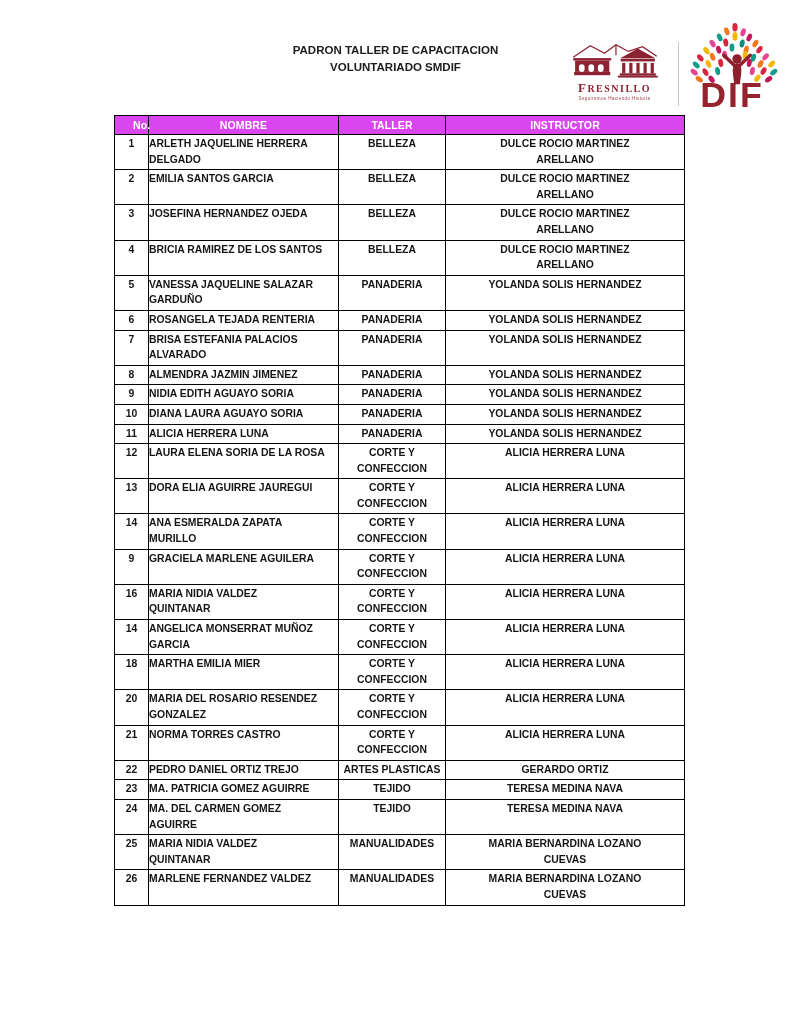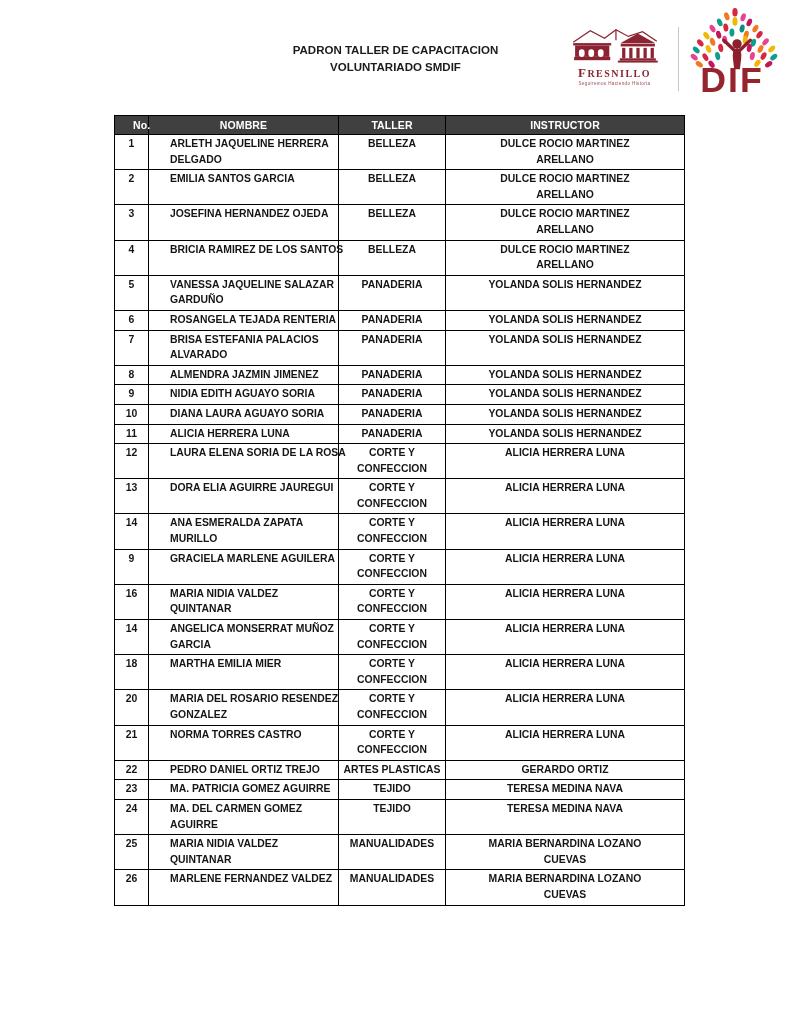--- a/index.html
+++ b/index.html
@@ -4,42 +4,42 @@
 <style>
   * { margin:0; padding:0; box-sizing:border-box; }
   html,body { width:791px; height:1024px; background:#ffffff; overflow:hidden;
               font-family:"Liberation Sans", sans-serif; }
   .page { position:relative; width:791px; height:1024px; background:#fff; }
 
   
   .doc-header { position:relative; height:115px; }
   .doc-title { padding-top:42px; text-align:center; font-weight:bold;
                font-size:11.5px; line-height:17px; color:#1b1b1b; }
-  .logos { position:absolute; top:0; right:5px; display:flex; align-items:flex-start; }
+  .logos { position:absolute; top:15px; right:5px; display:flex; align-items:flex-start; }
   .fresnillo { margin-top:26px; width:112px; text-align:center; color:#8c2332; }
   .fres-building svg { display:block; margin:0 auto; }
   .fres-word { font-family:"Liberation Serif", serif; font-variant:small-caps;
                font-weight:bold; font-size:14px; letter-spacing:1.5px; line-height:15px;
                color:#8c2332; text-transform:lowercase; }
   .fres-word::first-letter { font-size:18px; }
   .fres-tagline { font-size:4.5px; letter-spacing:.4px; white-space:nowrap;
                   color:#8c2332; opacity:.85; margin-top:1px; }
   .logo-divider { width:1.5px; height:64px; background:#c8c8c8; margin:27px 5px 0 7px; }
   .dif-logo { margin-top:6px; }
 
   
   table.roster { border-collapse:collapse; margin-left:114px; width:570px;
                  table-layout:fixed; }
   .roster th, .roster td { border:1px solid #000; }
-  .roster th { background:#404040; color:#ffffff; font-size:10.5px; font-weight:bold;
+  .roster th { background:#d946ef; color:#ffffff; font-size:10.5px; font-weight:bold;
                padding:3px 18px; text-align:center; letter-spacing:.1px; }
   .roster td { font-weight:bold; font-size:10.4px; line-height:15.6px; color:#151515;
                padding:1px 3px 2px; vertical-align:top; white-space:pre; }
   td.c-no { text-align:center; }
-  td.c-nombre { text-align:left; padding-left:21px; }
+  td.c-nombre { text-align:left; padding-left:0; }
   td.c-taller, td.c-instructor { text-align:center; }
 </style>
 </head>
 <body>
 
 <div class="page">
 
   <div class="doc-header">
     <div class="doc-title">
       <div>PADRON TALLER DE CAPACITACION</div>

